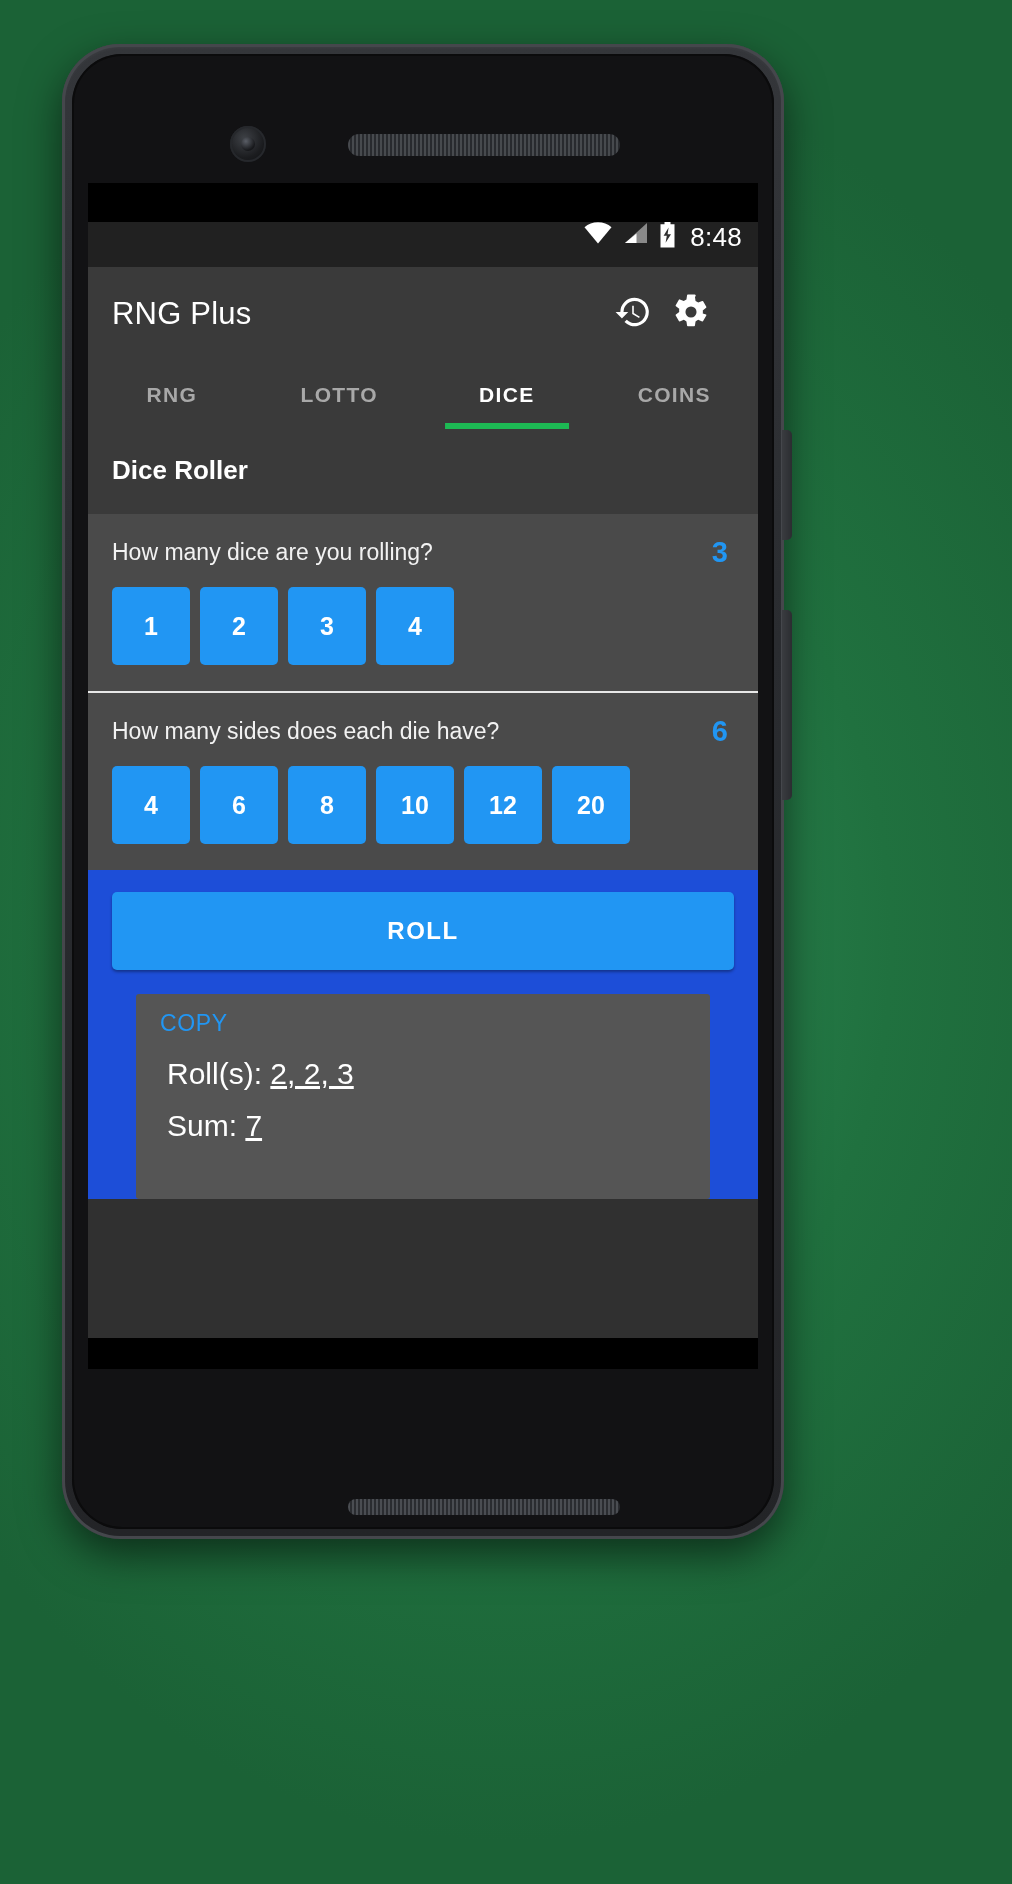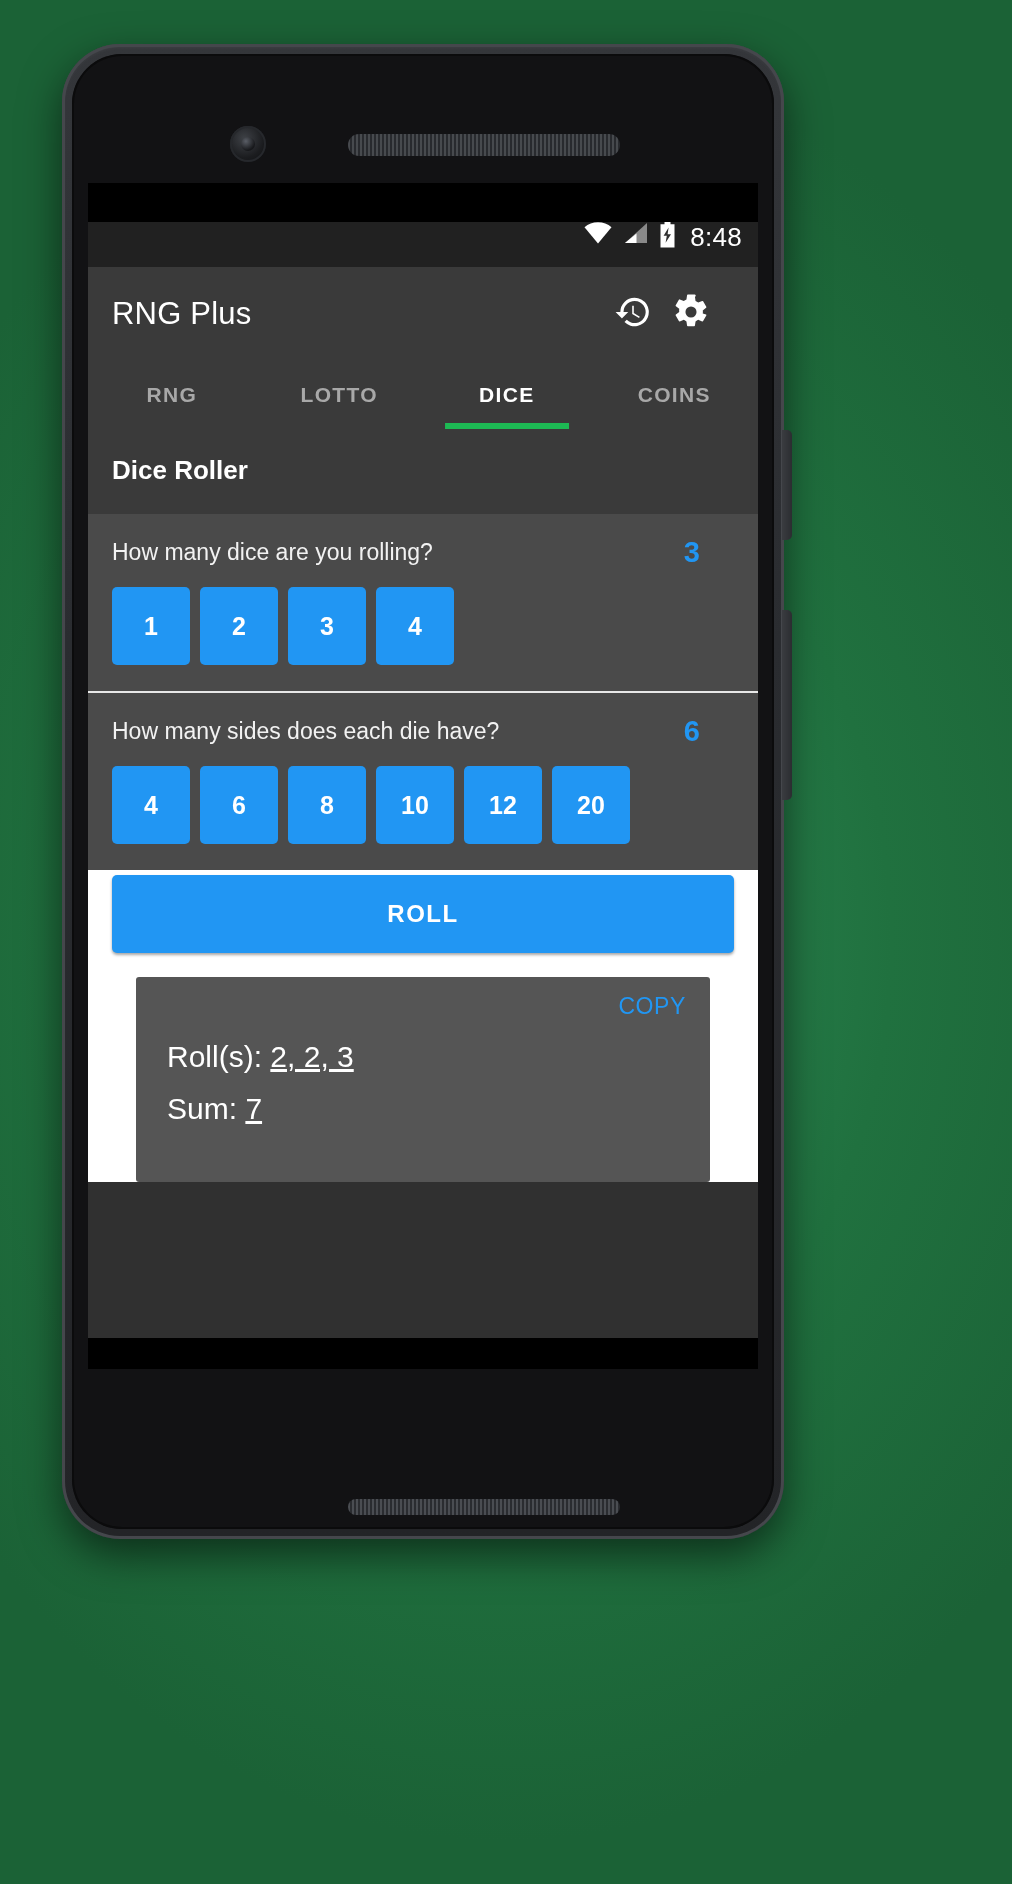--- a/index.html
+++ b/index.html
@@ -201,21 +201,21 @@
     padding: 26px 24px 28px 24px;
   }
   #section-title {
     color: #ffffff;
     font-size: 26px;
     font-weight: 700;
   }
 
   .picker-block {
     background: #4a4a4a;
-    padding: 22px 36px 26px 24px;
+    padding: 22px 8px 26px 24px;
   }
   .picker-block.second {
     border-top: 2px solid #e8e8e8;
     text-align: right;
   }
   .picker-head {
     display: flex;
     align-items: center;
     justify-content: space-between;
     margin-bottom: 18px;
@@ -244,22 +244,22 @@
     align-items: center;
     justify-content: center;
     color: #ffffff;
     font-size: 25px;
     font-weight: 700;
     cursor: pointer;
     flex: none;
   }
 
   #action-area {
-    background: #ffffff;
-    padding: 5px 24px 0 24px;
+    background: #1d4ed8;
+    padding: 22px 24px 0 24px;
   }
   #roll-button {
     width: 100%;
     height: 78px;
     background: #2196f3;
     border: none;
     border-radius: 5px;
     color: #ffffff;
     font-size: 24px;
     font-weight: 700;
@@ -272,21 +272,20 @@
   #result-card {
     margin: 24px 24px 0 24px;
     background: #555555;
     border-radius: 3px;
     padding: 14px 20px 30px 20px;
     box-sizing: border-box;
     height: 205px;
   }
   #copy-row {
     display: flex;
-    justify-content: flex-end;
   }
   #copy-button {
     color: #2196f3;
     font-size: 23px;
     font-weight: 400;
     letter-spacing: 0.6px;
     cursor: pointer;
     padding: 2px 4px;
   }
   .result-line {

